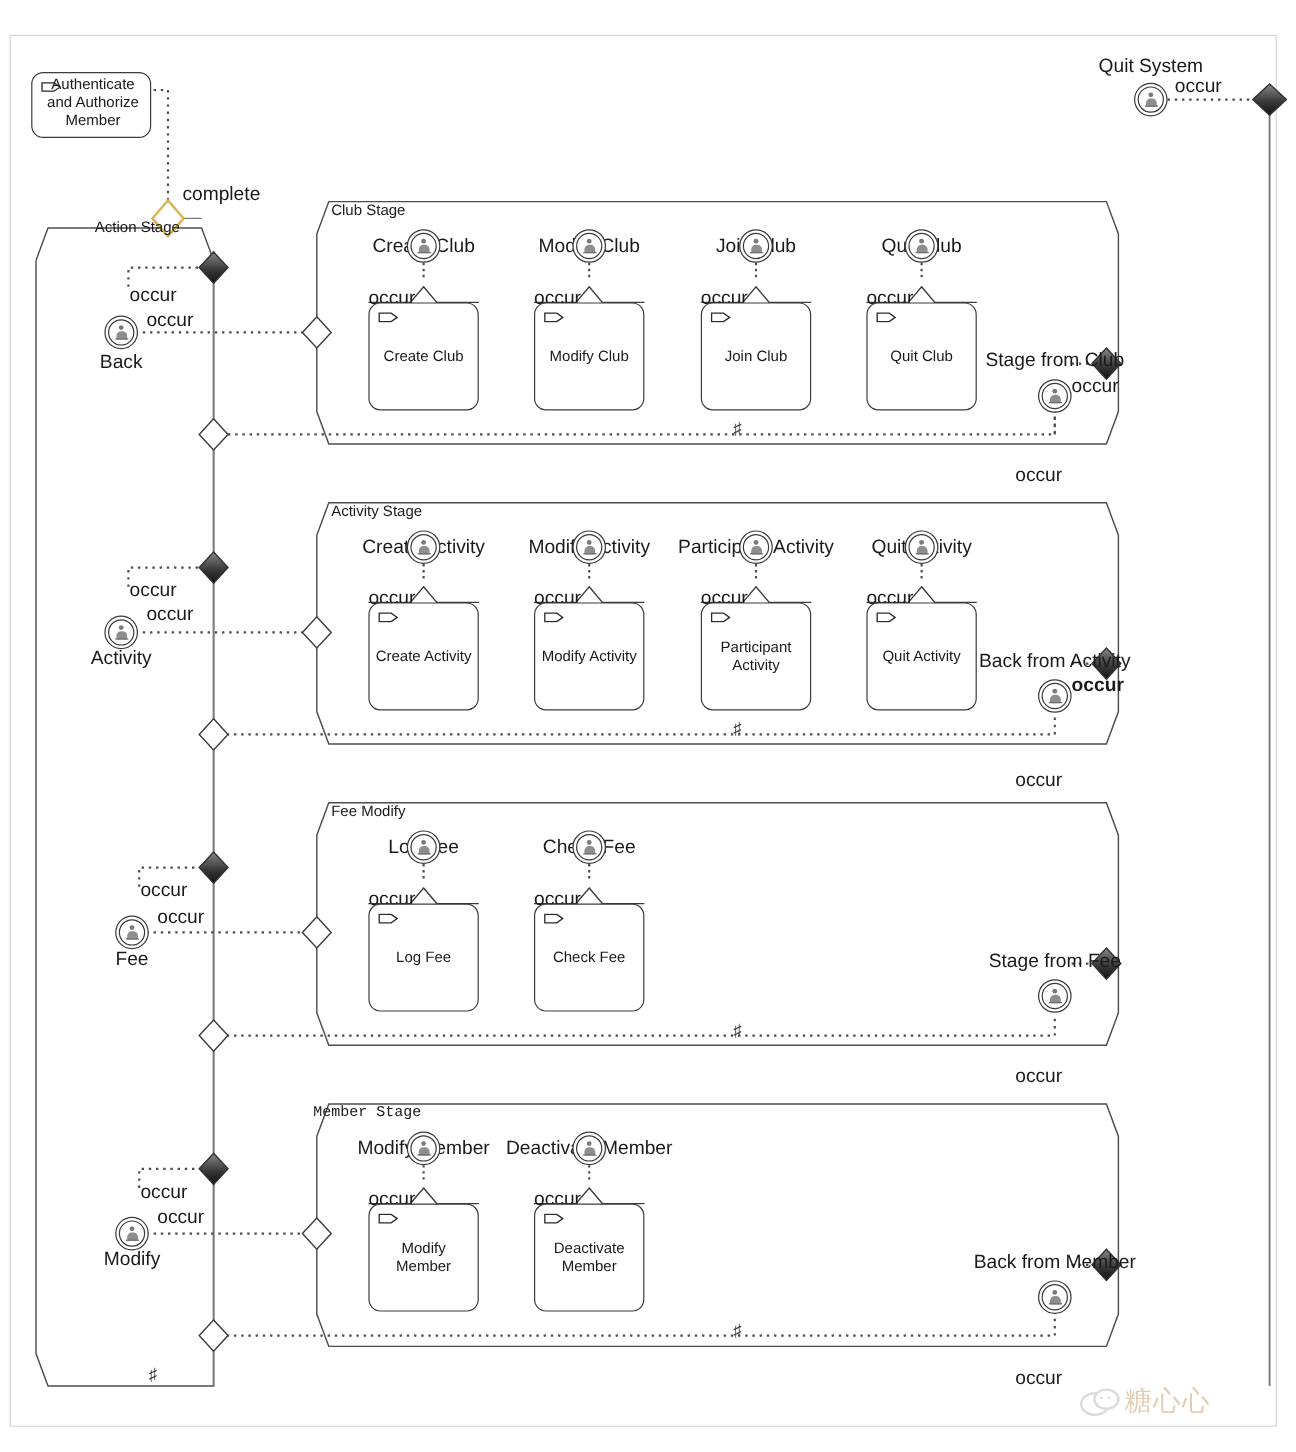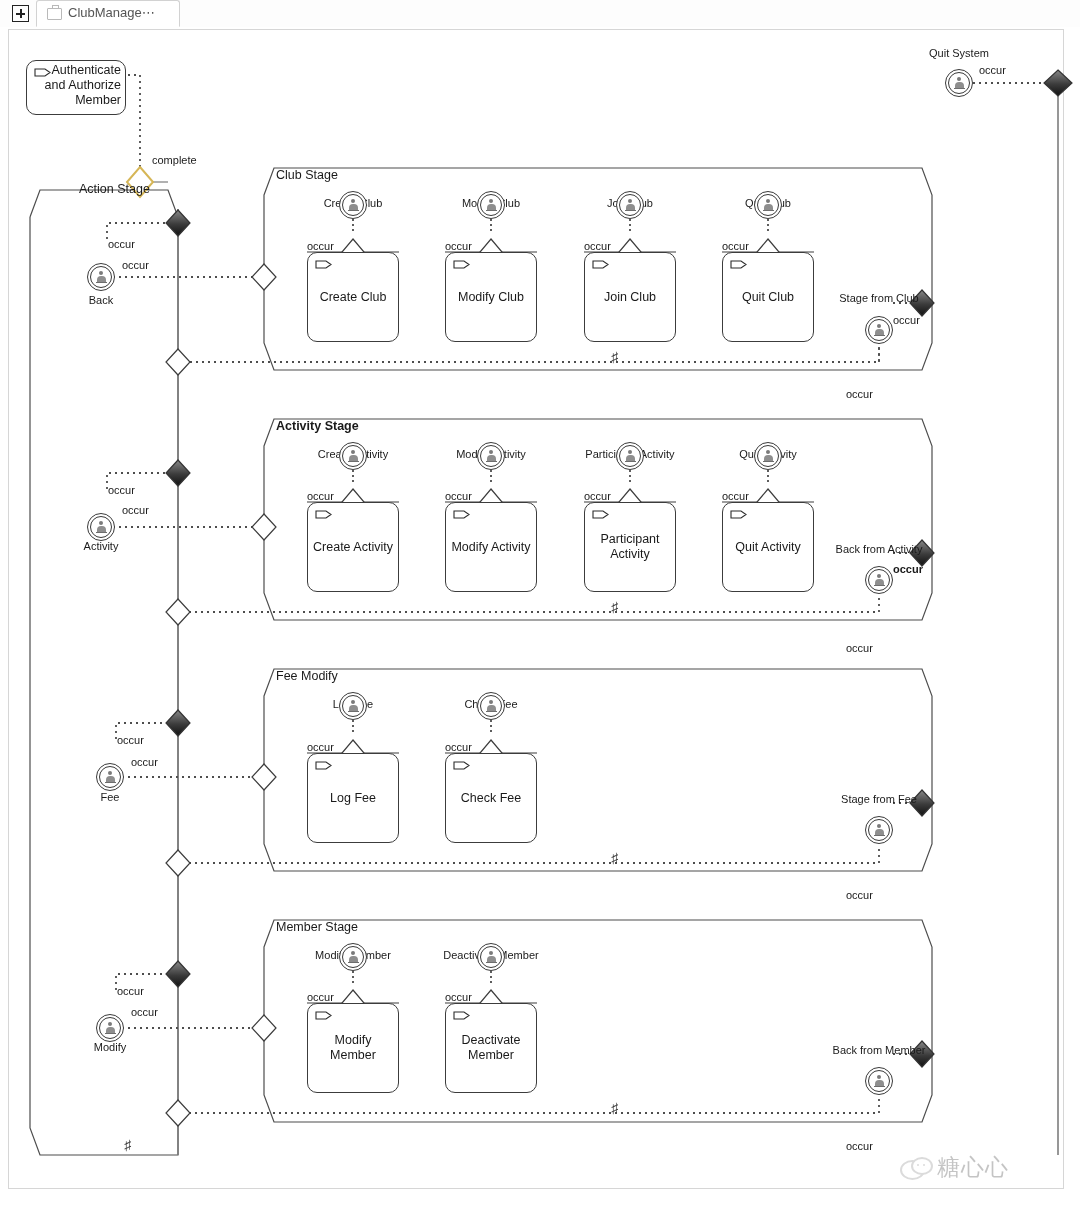--- a/index.html
+++ b/index.html
@@ -15,21 +15,21 @@
   #tab1 .tico{position:absolute;left:10px;top:7px;width:15px;height:12px;border:1.3px solid #b9b9b9;border-radius:1px;box-sizing:border-box;}
   #tab1 .tico:before{content:"";position:absolute;left:4px;top:-4px;width:7px;height:3px;border:1.3px solid #b9b9b9;border-bottom:none;box-sizing:border-box;}
   #tab1 .tlabel{position:absolute;left:31px;top:4px;font-size:13px;color:#555;white-space:nowrap;}
 
   
   #canvas{position:absolute;left:0;top:27px;width:1080px;height:1166px;background:#fff;}
   #page{position:absolute;left:8px;top:2px;width:1056px;height:1160px;border:1px solid #d6d6d6;box-sizing:border-box;background:#fff;}
   #svgroot{position:absolute;left:0;top:0;width:1080px;height:1166px;}
 
   
-  .lbl{position:absolute;font-size:11px;color:#1a1a1a;white-space:nowrap;line-height:1.15;}
+  .lbl{position:absolute;font-size:16px;color:#1a1a1a;white-space:nowrap;line-height:1.15;}
   .lbl.c{transform:translateX(-50%);text-align:center;}
   .lbl.bold{font-weight:bold;}
   .stagename{position:absolute;font-size:12.5px;color:#1a1a1a;white-space:nowrap;}
 
   
   .actor{position:absolute;width:28px;height:28px;transform:translate(-14px,-14px);}
   .actor .o{position:absolute;left:0;top:0;width:28px;height:28px;border:1.3px solid #3a3a3a;border-radius:50%;box-sizing:border-box;background:#fff;}
   .actor .i{position:absolute;left:3px;top:3px;width:22px;height:22px;border:1.3px solid #3a3a3a;border-radius:50%;box-sizing:border-box;}
   .actor .head{position:absolute;left:12px;top:8px;width:4px;height:4px;border-radius:50%;background:#7a7a7a;}
   .actor .body{position:absolute;left:9.5px;top:12.5px;width:9px;height:7px;background:#8e8e8e;border-radius:4px 4px 1px 1px;}
@@ -40,34 +40,27 @@
   .task .marker{position:absolute;left:7px;top:7px;width:17px;height:9px;}
   .task .tt{position:absolute;left:0;right:0;top:50%;transform:translateY(-50%);text-align:center;font-size:12.5px;color:#1a1a1a;padding:0 4px;line-height:1.2;}
 
   
   #wm{position:absolute;left:900px;top:1125px;opacity:.30;display:flex;align-items:center;gap:7px;}
   #wm .bub{position:relative;width:30px;height:22px;}
   #wm .b1{position:absolute;left:0;top:3px;width:21px;height:16px;border:2px solid #8a8a8a;border-radius:50%;}
   #wm .b2{position:absolute;left:11px;top:0px;width:18px;height:14px;border:2px solid #8a8a8a;border-radius:50%;background:#fff;}
   #wm .b2 .e1,#wm .b2 .e2{position:absolute;top:5px;width:2.4px;height:2.4px;border-radius:50%;background:#8a8a8a;}
   #wm .b2 .e1{left:4px;} #wm .b2 .e2{left:10px;}
-  #wm .wt{font-size:23px;color:#404040;font-family:"DejaVu Sans",sans-serif;letter-spacing:1px;}
+  #wm .wt{font-size:23px;color:#a16207;font-family:"DejaVu Sans",sans-serif;letter-spacing:1px;}
 </style>
 </head>
 <body>
 
 <div id="app">
 
-  <div id="tabbar">
-    <div id="newtab"></div>
-    <div id="tab1">
-      <span class="tico"></span>
-      <span class="tlabel">ClubManage⋯</span>
-    </div>
-  </div>
 
   <div id="canvas">
     <div id="page"></div>
 
     <svg id="svgroot" viewBox="0 0 1080 1166">
       <defs>
         <linearGradient id="dg" x1="0" y1="0" x2="0" y2="1">
           <stop offset="0%" stop-color="#888"></stop>
             <stop offset="55%" stop-color="#3b3b3b"></stop>
             <stop offset="100%" stop-color="#111"></stop>
@@ -190,21 +183,21 @@
         <polygon points="922,1014 934,1027 922,1040 910,1027" fill="url(#dg)" stroke="#333"></polygon>
 
         <polygon points="1058,43 1072,56 1058,69 1044,56" fill="url(#dg)" stroke="#333"></polygon>
       </g>
     </svg>
 
     <div class="task" style="left:26px;top:33px;width:100px;height:55px;">
       <svg class="marker" viewBox="0 0 17 9">
         <path d="M1 1 H11 L16 4.5 L11 8 H1 Z" fill="#fff" stroke="#2b2b2b" stroke-width="1.1"></path>
       </svg>
-      <div class="tt" style="top:auto;bottom:6px;transform:none;text-align:right;padding-left:7px;">Authenticate and Authorize Member</div>
+      <div class="tt" style="top:auto;bottom:6px;transform:none;text-align:center;padding-left:7px;">Authenticate and Authorize Member</div>
     </div>
     <div class="lbl" style="left:152px;top:127px;">complete</div>
 
     <div class="lbl c" style="left:959px;top:20px;">Quit System</div>
     <div class="actor" style="left:959px;top:56px;">
       <span class="o"></span>
         <span class="i"></span>
         <span class="head"></span>
         <span class="body"></span>
         <span class="base"></span>
@@ -329,21 +322,21 @@
     <div class="actor" style="left:879px;top:303px;">
         <span class="o"></span>
         <span class="i"></span>
         <span class="head"></span>
         <span class="body"></span>
         <span class="base"></span>
       </div>
     <div class="lbl" style="left:893px;top:287px;">occur</div>
     <div class="lbl" style="left:846px;top:361px;">occur</div>
 
-    <div class="stagename" style="left:276px;top:392px;font-weight:bold;">Activity Stage</div>
+    <div class="stagename" style="left:276px;top:392px;">Activity Stage</div>
     <div style="position:absolute;left:611px;top:572px;font-size:14px;color:#3c3c3c;">♯</div>
 
     <div class="lbl c" style="left:353px;top:421px;">Create Activity</div>
     <div class="actor" style="left:353px;top:429px;">
         <span class="o"></span>
         <span class="i"></span>
         <span class="head"></span>
         <span class="body"></span>
         <span class="base"></span>
       </div>
@@ -452,21 +445,21 @@
     <div class="lbl c" style="left:879px;top:766px;">Stage from Fee</div>
     <div class="actor" style="left:879px;top:803px;">
         <span class="o"></span>
         <span class="i"></span>
         <span class="head"></span>
         <span class="body"></span>
         <span class="base"></span>
       </div>
     <div class="lbl" style="left:846px;top:862px;">occur</div>
 
-    <div class="stagename" style="left:276px;top:893px;">Member Stage</div>
+    <div class="stagename" style="left:261px;top:893px;font-family:Liberation Mono, monospace;">Member Stage</div>
     <div style="position:absolute;left:611px;top:1073px;font-size:14px;color:#3c3c3c;">♯</div>
 
     <div class="lbl c" style="left:353px;top:922px;">Modify Member</div>
     <div class="actor" style="left:353px;top:930px;">
         <span class="o"></span>
         <span class="i"></span>
         <span class="head"></span>
         <span class="body"></span>
         <span class="base"></span>
       </div>

